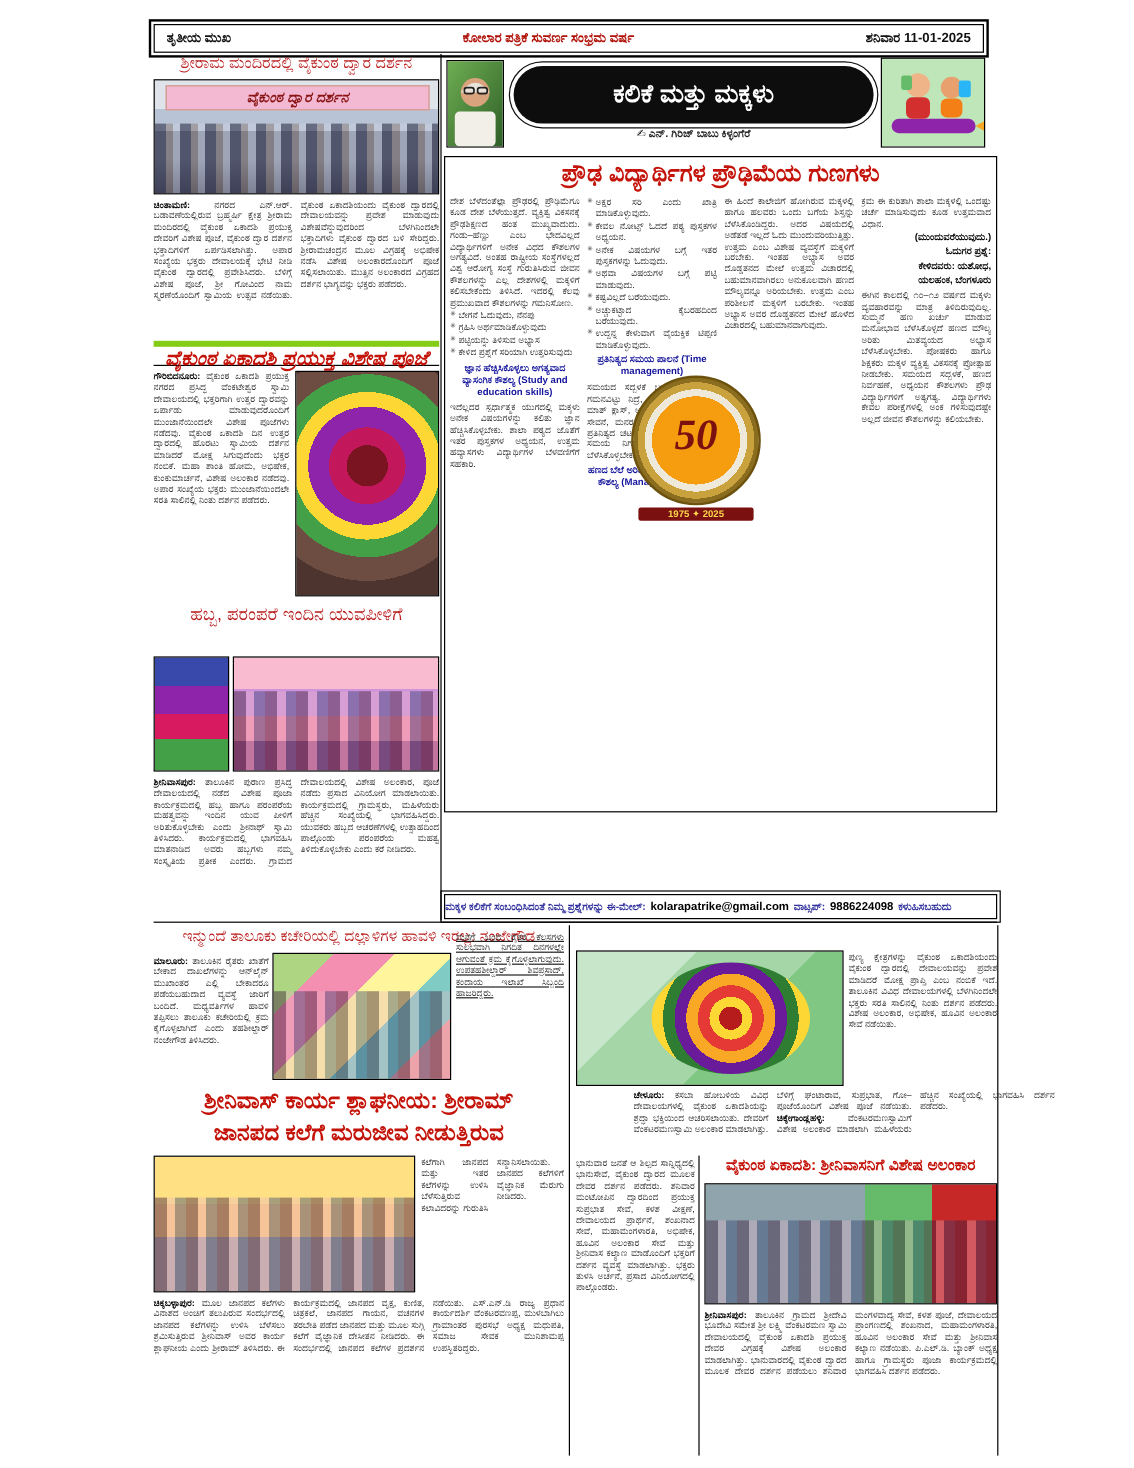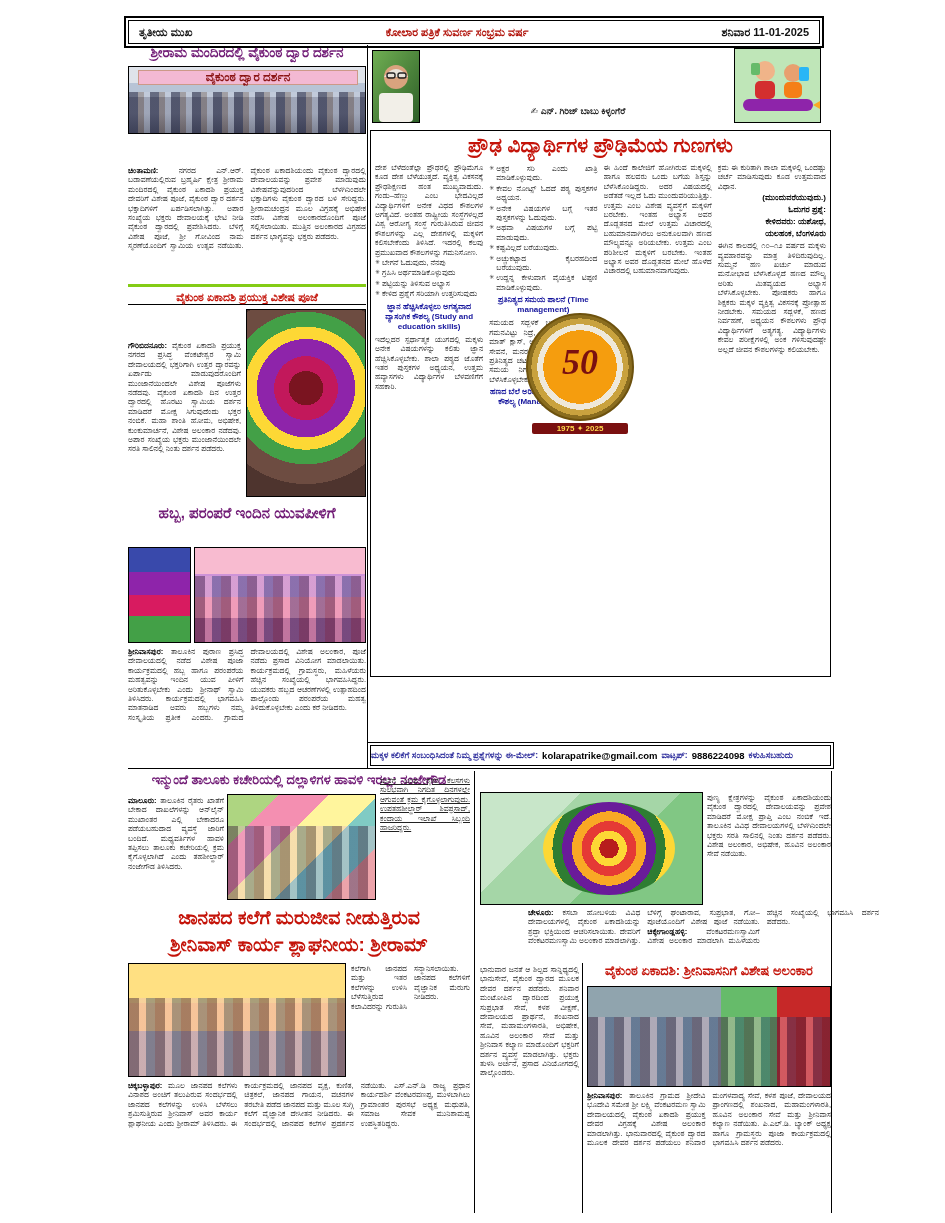--- a/index.html
+++ b/index.html
@@ -3,21 +3,21 @@
 <meta charset="utf-8">
 <style>
   html,body{margin:0;padding:0;background:#fff;}
   #page{position:relative;width:945px;height:1223px;background:#fff;overflow:hidden;
         font-family:"Liberation Sans","DejaVu Sans",sans-serif;color:#111;}
   .abs{position:absolute;box-sizing:border-box;}
   .bt{font-size:7.6px;line-height:9.4px;text-align:justify;overflow:hidden;color:#222;}
   .dl{font-weight:bold;color:#000;}
   .cols2{column-count:2;column-gap:7px;}
   .cols3{column-count:3;column-gap:7px;}
-  .hb{font-weight:bold;text-align:center;color:#701a75;}
+  .hb{font-weight:normal;text-align:center;color:#b91c1c;}
   .hred{font-weight:bold;text-align:center;color:#c41309;}
   .photo{border:1px solid #000;overflow:hidden;}
   .vline{width:1px;background:#000;}
   .hline{height:1px;background:#000;}
   
   #hdr{left:128px;top:20px;width:692px;height:24px;border:1px solid #000;outline:2px solid #000;outline-offset:2px;
        display:flex;align-items:center;justify-content:space-between;padding:0 10px;font-size:11px;font-weight:bold;}
   #hdr .mid{color:#b01109;}
   
   #oldman{left:372px;top:50px;width:48px;height:73px;}
@@ -71,31 +71,31 @@
 
 <div id="page">
 
   <div id="hdr" class="abs">
     <span>ತೃತೀಯ ಮುಖ</span>
     <span class="mid">ಕೋಲಾರ ಪತ್ರಿಕೆ ಸುವರ್ಣ ಸಂಭ್ರಮ ವರ್ಷ</span>
     <span>ಶನಿವಾರ 11-01-2025</span>
   </div>
 
   <div class="abs hb" style="left:128px;top:45px;width:238px;font-size:13.5px;">ಶ್ರೀರಾಮ ಮಂದಿರದಲ್ಲಿ ವೈಕುಂಠ ದ್ವಾರ ದರ್ಶನ</div>
-  <div class="abs photo ph-queue" style="left:128px;top:66px;width:238px;height:68px;">
+  <div class="abs photo ph-queue" style="left:128px;top:66px;width:238px;height:96px;font-style:italic;">
     <div class="ph-banner">ವೈಕುಂಠ ದ್ವಾರ ದರ್ಶನ</div>
     <div class="crowd"></div>
   </div>
   <div class="abs bt cols2" style="left:128px;top:166px;width:238px;height:116px;">
     <span class="dl">ಚಿಂತಾಮಣಿ:</span>
     <span>ನಗರದ ಎನ್.ಆರ್. ಬಡಾವಣೆಯಲ್ಲಿರುವ ಬ್ರಹ್ಮರ್ಷಿ ಕ್ಷೇತ್ರ ಶ್ರೀರಾಮ ಮಂದಿರದಲ್ಲಿ ವೈಕುಂಠ ಏಕಾದಶಿ ಪ್ರಯುಕ್ತ ದೇವರಿಗೆ ವಿಶೇಷ ಪೂಜೆ, ವೈಕುಂಠ ದ್ವಾರ ದರ್ಶನ ಭಕ್ತಾದಿಗಳಿಗೆ ಏರ್ಪಡಿಸಲಾಗಿತ್ತು. ಅಪಾರ ಸಂಖ್ಯೆಯ ಭಕ್ತರು ದೇವಾಲಯಕ್ಕೆ ಭೇಟಿ ನೀಡಿ ವೈಕುಂಠ ದ್ವಾರದಲ್ಲಿ ಪ್ರವೇಶಿಸಿದರು. ಬೆಳಿಗ್ಗೆ ವಿಶೇಷ ಪೂಜೆ, ಶ್ರೀ ಗೋವಿಂದ ನಾಮ ಸ್ಮರಣೆಯೊಂದಿಗೆ ಸ್ವಾಮಿಯ ಉತ್ಸವ ನಡೆಯಿತು. ವೈಕುಂಠ ಏಕಾದಶಿಯಂದು ವೈಕುಂಠ ದ್ವಾರದಲ್ಲಿ ದೇವಾಲಯವನ್ನು ಪ್ರವೇಶ ಮಾಡುವುದು ವಿಶೇಷವೆನ್ನುವುದರಿಂದ ಬೆಳಗಿನಿಂದಲೇ ಭಕ್ತಾದಿಗಳು ವೈಕುಂಠ ದ್ವಾರದ ಬಳಿ ಸೇರಿದ್ದರು. ಶ್ರೀರಾಮಚಂದ್ರನ ಮೂಲ ವಿಗ್ರಹಕ್ಕೆ ಅಭಿಷೇಕ ನಡೆಸಿ ವಿಶೇಷ ಅಲಂಕಾರದೊಂದಿಗೆ ಪೂಜೆ ಸಲ್ಲಿಸಲಾಯಿತು. ಮುತ್ತಿನ ಅಲಂಕಾರದ ವಿಗ್ರಹದ ದರ್ಶನ ಭಾಗ್ಯವನ್ನು ಭಕ್ತರು ಪಡೆದರು.</span>
   </div>
 
-  <div class="abs hred" style="left:128px;top:284px;width:238px;height:21px;font-size:11px;border-top:3px solid #84cc16;border-bottom:1px solid #000;line-height:20px;">ವೈಕುಂಠ ಏಕಾದಶಿ ಪ್ರಯುಕ್ತ ವಿಶೇಷ ಪೂಜೆ</div>
-  <div class="abs bt" style="left:128px;top:309px;width:113px;height:190px;margin-top:32px;">
+  <div class="abs hred" style="left:128px;top:284px;width:238px;height:21px;font-size:17px;border-top:5px solid #84cc16;border-bottom:1px solid #000;line-height:20px;font-style:italic;">ವೈಕುಂಠ ಏಕಾದಶಿ ಪ್ರಯುಕ್ತ ವಿಶೇಷ ಪೂಜೆ</div>
+  <div class="abs bt" style="left:128px;top:309px;width:113px;height:190px;">
     <span class="dl">ಗೌರಿಬಿದನೂರು:</span>
     <span>ವೈಕುಂಠ ಏಕಾದಶಿ ಪ್ರಯುಕ್ತ ನಗರದ ಪ್ರಸಿದ್ಧ ವೆಂಕಟೇಶ್ವರ ಸ್ವಾಮಿ ದೇವಾಲಯದಲ್ಲಿ ಭಕ್ತರಿಗಾಗಿ ಉತ್ತರ ದ್ವಾರವನ್ನು ಏರ್ಪಾಡು ಮಾಡುವುದರೊಂದಿಗೆ ಮುಂಜಾನೆಯಿಂದಲೇ ವಿಶೇಷ ಪೂಜೆಗಳು ನಡೆದವು. ವೈಕುಂಠ ಏಕಾದಶಿ ದಿನ ಉತ್ತರ ದ್ವಾರದಲ್ಲಿ ಹೊರಟು ಸ್ವಾಮಿಯ ದರ್ಶನ ಮಾಡಿದರೆ ಮೋಕ್ಷ ಸಿಗುವುದೆಂದು ಭಕ್ತರ ನಂಬಿಕೆ. ಮಹಾ ಶಾಂತಿ ಹೋಮ, ಅಭಿಷೇಕ, ಕುಂಕುಮಾರ್ಚನೆ, ವಿಶೇಷ ಅಲಂಕಾರ ನಡೆದವು. ಅಪಾರ ಸಂಖ್ಯೆಯ ಭಕ್ತರು ಮುಂಜಾನೆಯಿಂದಲೇ ಸರತಿ ಸಾಲಿನಲ್ಲಿ ನಿಂತು ದರ್ಶನ ಪಡೆದರು.</span>
   </div>
   <div class="abs photo ph-deity" style="left:246px;top:309px;width:120px;height:188px;"></div>
 
   <div class="abs hb" style="left:128px;top:502px;width:238px;font-size:15px;line-height:21px;">
     <div>ಹಬ್ಬ, ಪರಂಪರೆ ಇಂದಿನ ಯುವಪೀಳಿಗೆ</div>
   </div>
   <div class="abs photo ph-deity2" style="left:128px;top:547px;width:63px;height:96px;"></div>
   <div class="abs photo ph-people" style="left:194px;top:547px;width:172px;height:96px;">
@@ -115,20 +115,23 @@
         <stop offset="0" stop-color="#6fae52"></stop>
             <stop offset="1" stop-color="#2e5f28"></stop>
           </linearGradient>
         </defs>
       <circle cx="23" cy="26" r="12" fill="#d9a37e"></circle>
       <path d="M11 26 q12 -16 24 0" fill="#e8e3da"></path>
       <rect x="14" y="22" width="8" height="5" rx="2" fill="none" stroke="#222" stroke-width="1.4"></rect>
       <rect x="25" y="22" width="8" height="5" rx="2" fill="none" stroke="#222" stroke-width="1.4"></rect>
       <rect x="6" y="42" width="34" height="29" rx="4" fill="#f2efe8"></rect>
     </svg>
+  </div>
+  <div class="abs" id="spike">
+    <span>ಕಲಿಕೆ ಮತ್ತು ಮಕ್ಕಳು</span>
   </div>
   <div class="abs" id="author">
     <span>✍</span>
     <span>ಎನ್. ಗಿರಿಜ್ ಬಾಬು ಕಿಳ್ಳಂಗೆರೆ</span>
   </div>
   <div class="abs photo" id="kids">
     <svg width="85" height="73" viewBox="0 0 85 73">
       <rect width="85" height="73" fill="#bfe6b8"></rect>
       <rect x="8" y="50" width="70" height="12" rx="6" fill="#8e24aa"></rect>
       <polygon points="78,56 85,52 85,60" fill="#f9a825"></polygon>
@@ -217,22 +220,22 @@
     <span>ತಾಲೂಕಿನ ರೈತರು ಖಾತೆಗೆ ಬೇಕಾದ ದಾಖಲೆಗಳನ್ನು ಆನ್‌ಲೈನ್ ಮುಖಾಂತರ ಎಲ್ಲಿ ಬೇಕಾದರೂ ಪಡೆಯಬಹುದಾದ ವ್ಯವಸ್ಥೆ ಜಾರಿಗೆ ಬಂದಿದೆ. ಮಧ್ಯವರ್ತಿಗಳ ಹಾವಳಿ ತಪ್ಪಿಸಲು ತಾಲೂಕು ಕಚೇರಿಯಲ್ಲಿ ಕ್ರಮ ಕೈಗೊಳ್ಳಲಾಗಿದೆ ಎಂದು ತಹಶೀಲ್ದಾರ್ ನಂಜೇಗೌಡ ತಿಳಿಸಿದರು.</span>
   </div>
   <div class="abs photo ph-event" style="left:227px;top:794px;width:149px;height:106px;">
     <div class="crowd"></div>
   </div>
   <div class="abs bt" style="left:380px;top:776px;width:90px;height:104px;text-decoration:underline;">
     <span>ಮನೆಗೆ ಬಂದ ರೈತರ ಕೆಲಸಗಳು ಸುಲಭವಾಗಿ ನಿಗದಿತ ದಿನಗಳಲ್ಲೇ ಆಗುವಂತೆ ಕ್ರಮ ಕೈಗೊಳ್ಳಲಾಗುವುದು. ಉಪತಹಶೀಲ್ದಾರ್ ಶಿವಪ್ರಸಾದ್, ಕಂದಾಯ ಇಲಾಖೆ ಸಿಬ್ಬಂದಿ ಹಾಜರಿದ್ದರು.</span>
   </div>
 
   <div class="abs hred" style="left:128px;top:904px;width:342px;font-size:19px;line-height:27px;">
+    <div>ಶ್ರೀನಿವಾಸ್ ಕಾರ್ಯ ಶ್ಲಾಘನೀಯ: ಶ್ರೀರಾಮ್</div>
     <div>ಜಾನಪದ ಕಲೆಗೆ ಮರುಜೀವ ನೀಡುತ್ತಿರುವ</div>
-    <div>ಶ್ರೀನಿವಾಸ್ ಕಾರ್ಯ ಶ್ಲಾಘನೀಯ: ಶ್ರೀರಾಮ್</div>
   </div>
   <div class="abs photo ph-cert" style="left:128px;top:963px;width:218px;height:114px;">
     <div class="crowd"></div>
   </div>
   <div class="abs bt cols2" style="left:351px;top:964px;width:119px;height:112px;">
     <span>ಕಲೆಗಾಗಿ ಜಾನಪದ ಮತ್ತು ಇತರ ಕಲೆಗಳನ್ನು ಉಳಿಸಿ ಬೆಳೆಸುತ್ತಿರುವ ಕಲಾವಿದರನ್ನು ಗುರುತಿಸಿ ಸನ್ಮಾನಿಸಲಾಯಿತು. ಜಾನಪದ ಕಲೆಗಳಿಗೆ ವೈಜ್ಞಾನಿಕ ಮೆರುಗು ನೀಡಿದರು.</span>
   </div>
   <div class="abs bt cols3" style="left:128px;top:1081px;width:342px;height:132px;">
     <span class="dl">ಚಿಕ್ಕಬಳ್ಳಾಪುರ:</span>
     <span>ಮೂಲ ಜಾನಪದ ಕಲೆಗಳು ವಿನಾಶದ ಅಂಚಿಗೆ ತಲುಪಿರುವ ಸಂದರ್ಭದಲ್ಲಿ ಜಾನಪದ ಕಲೆಗಳನ್ನು ಉಳಿಸಿ ಬೆಳೆಸಲು ಶ್ರಮಿಸುತ್ತಿರುವ ಶ್ರೀನಿವಾಸ್ ಅವರ ಕಾರ್ಯ ಶ್ಲಾಘನೀಯ ಎಂದು ಶ್ರೀರಾಮ್ ತಿಳಿಸಿದರು. ಈ ಕಾರ್ಯಕ್ರಮದಲ್ಲಿ ಜಾನಪದ ವೃಕ್ಷ, ಕುಣಿತ, ಚಿತ್ರಕಲೆ, ಜಾನಪದ ಗಾಯನ, ವಚನಗಳ ತರಬೇತಿ ಪಡೆದ ಜಾನಪದ ಮತ್ತು ಮೂಲ ಸುಗ್ಗಿ ಕಲೆಗೆ ವೈಜ್ಞಾನಿಕ ದೇಸೀತನ ನೀಡಿದರು. ಈ ಸಂದರ್ಭದಲ್ಲಿ ಜಾನಪದ ಕಲೆಗಳ ಪ್ರದರ್ಶನ ನಡೆಯಿತು. ಎಸ್.ಎನ್.ಡಿ ರಾಜ್ಯ ಪ್ರಧಾನ ಕಾರ್ಯದರ್ಶಿ ವೆಂಕಟರವಣಪ್ಪ, ಮುಳಬಾಗಿಲು ಗ್ರಾಮಾಂತರ ಪುರಸಭೆ ಅಧ್ಯಕ್ಷ ಮಧುಪತಿ, ಸಮಾಜ ಸೇವಕ ಮುನಿಶಾಮಪ್ಪ ಉಪಸ್ಥಿತರಿದ್ದರು.</span>

